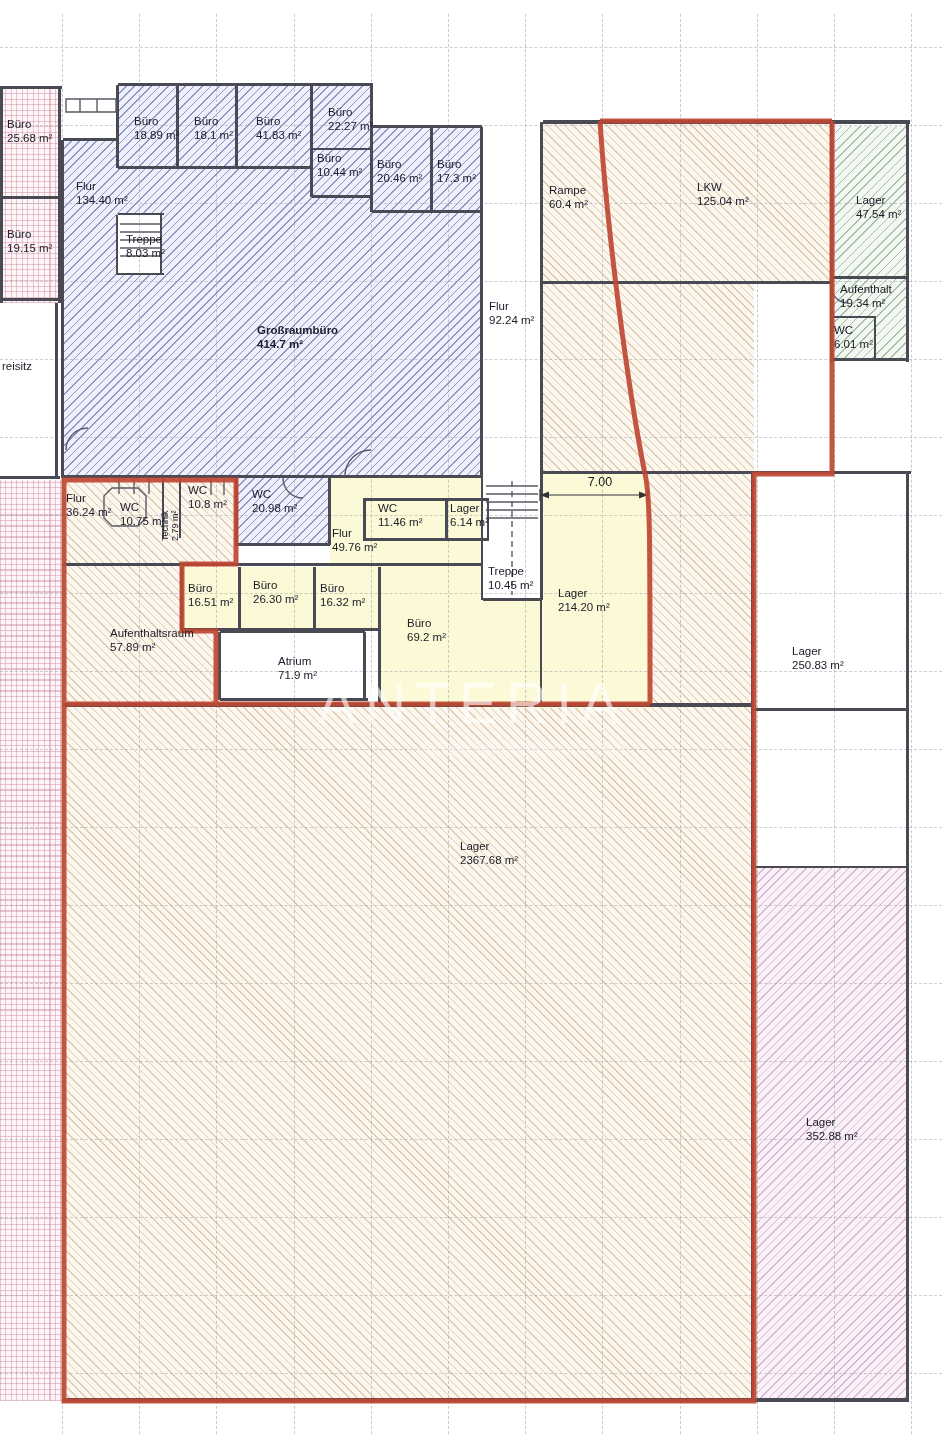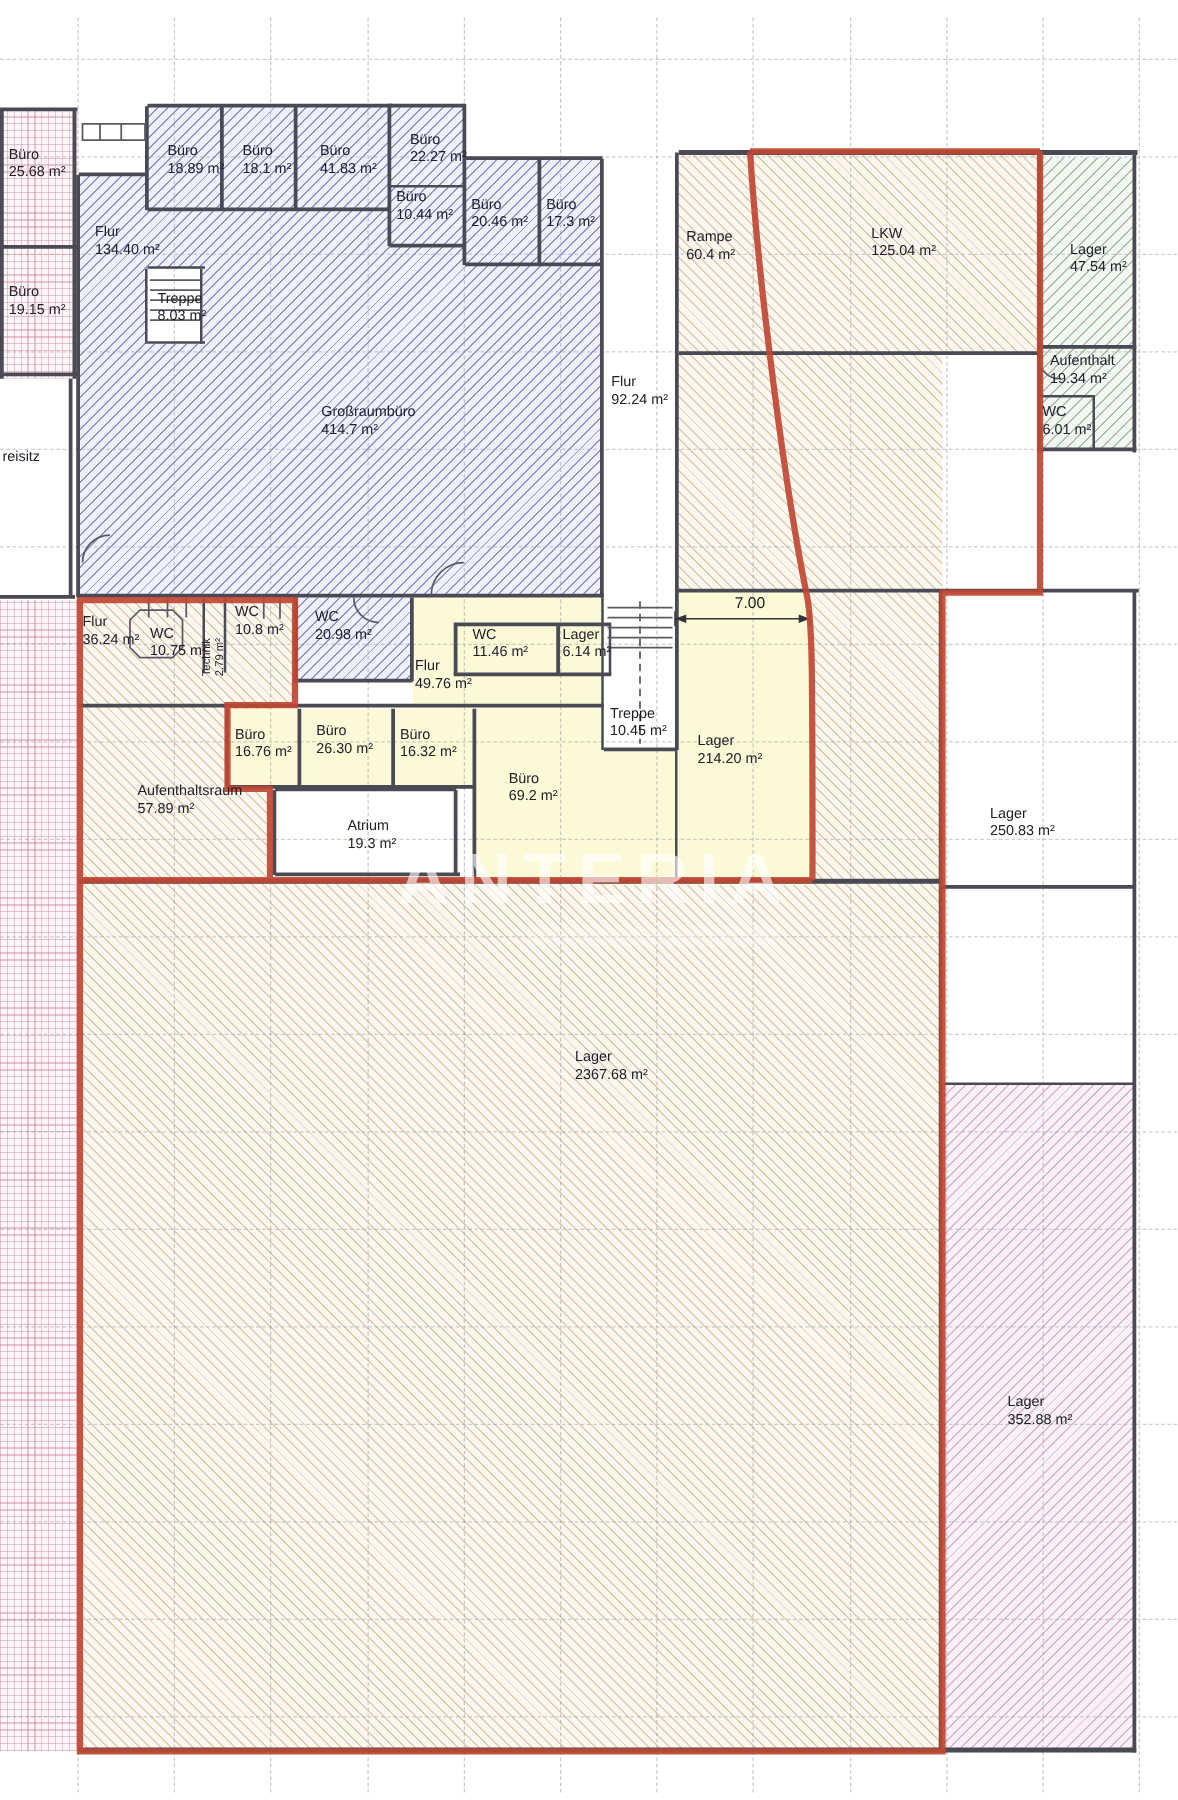--- a/index.html
+++ b/index.html
@@ -25,21 +25,21 @@
   .fy{background-color:#fbf9d6;}
   .fw{background-color:#ffffff;}
   .wall{position:absolute;background:#4a4a55;}
   .gv{position:absolute;width:0;border-left:1px dashed #9aa2a8;opacity:.55;}
   .gh{position:absolute;height:0;border-top:1px dashed #9aa2a8;opacity:.5;}
   .lbl{position:absolute;font-size:11.5px;line-height:13.5px;color:#20202c;white-space:nowrap;}
   .lbl span{display:block;}
   .vert{transform:rotate(-90deg);transform-origin:0 0;font-size:9px;line-height:10px;}
   .dim-label{position:absolute;left:558px;top:475px;width:84px;text-align:center;
              font-size:12.5px;color:#16161c;z-index:8;}
-  .wm{position:absolute;left:318px;top:670px;z-index:10;font-weight:bold;font-size:57px;
+  .wm{position:absolute;left:318px;top:670px;z-index:10;font-weight:normal;font-size:57px;
       letter-spacing:9px;color:rgba(255,255,255,.62);}
   .wm2{position:absolute;left:420px;top:741px;width:205px;height:16px;z-index:10;
        background:rgba(255,255,255,.22);filter:blur(2px);}
 </style>
 </head>
 <body>
 
 <div id="plan">
   <div id="fills-layer" class="layer">
       <div class="region hb" style="left: 63px; top: 140px; width: 419px; height: 338px;"></div>
@@ -233,21 +233,21 @@
         <span>10.44 m²</span>
       </div>
       <div class="lbl" style="left: 377px; top: 158px;">
         <span>Büro</span>
         <span>20.46 m²</span>
       </div>
       <div class="lbl" style="left: 437px; top: 158px;">
         <span>Büro</span>
         <span>17.3 m²</span>
       </div>
-      <div class="lbl" style="left: 257px; top: 324px;">
+      <div class="lbl" style="left: 257px; top: 324px; font-weight: bold;">
         <span>Großraumbüro</span>
         <span>414.7 m²</span>
       </div>
       <div class="lbl" style="left: 489px; top: 300px;">
         <span>Flur</span>
         <span>92.24 m²</span>
       </div>
       <div class="lbl" style="left: 549px; top: 184px;">
         <span>Rampe</span>
         <span>60.4 m²</span>
@@ -306,41 +306,41 @@
       <div class="lbl" style="left: 488px; top: 565px;">
         <span>Treppe</span>
         <span>10.45 m²</span>
       </div>
       <div class="lbl" style="left: 558px; top: 587px;">
         <span>Lager</span>
         <span>214.20 m²</span>
       </div>
       <div class="lbl" style="left: 188px; top: 582px;">
         <span>Büro</span>
-        <span>16.76 m²</span>
+        <span>16.51 m²</span>
       </div>
       <div class="lbl" style="left: 253px; top: 579px;">
         <span>Büro</span>
         <span>26.30 m²</span>
       </div>
       <div class="lbl" style="left: 320px; top: 582px;">
         <span>Büro</span>
         <span>16.32 m²</span>
       </div>
       <div class="lbl" style="left: 407px; top: 617px;">
         <span>Büro</span>
         <span>69.2 m²</span>
       </div>
       <div class="lbl" style="left: 110px; top: 627px;">
         <span>Aufenthaltsraum</span>
         <span>57.89 m²</span>
       </div>
       <div class="lbl" style="left: 278px; top: 655px;">
         <span>Atrium</span>
-        <span>19.3 m²</span>
+        <span>71.9 m²</span>
       </div>
       <div class="lbl" style="left: 792px; top: 645px;">
         <span>Lager</span>
         <span>250.83 m²</span>
       </div>
       <div class="lbl" style="left: 460px; top: 840px;">
         <span>Lager</span>
         <span>2367.68 m²</span>
       </div>
       <div class="lbl" style="left: 806px; top: 1116px;">

